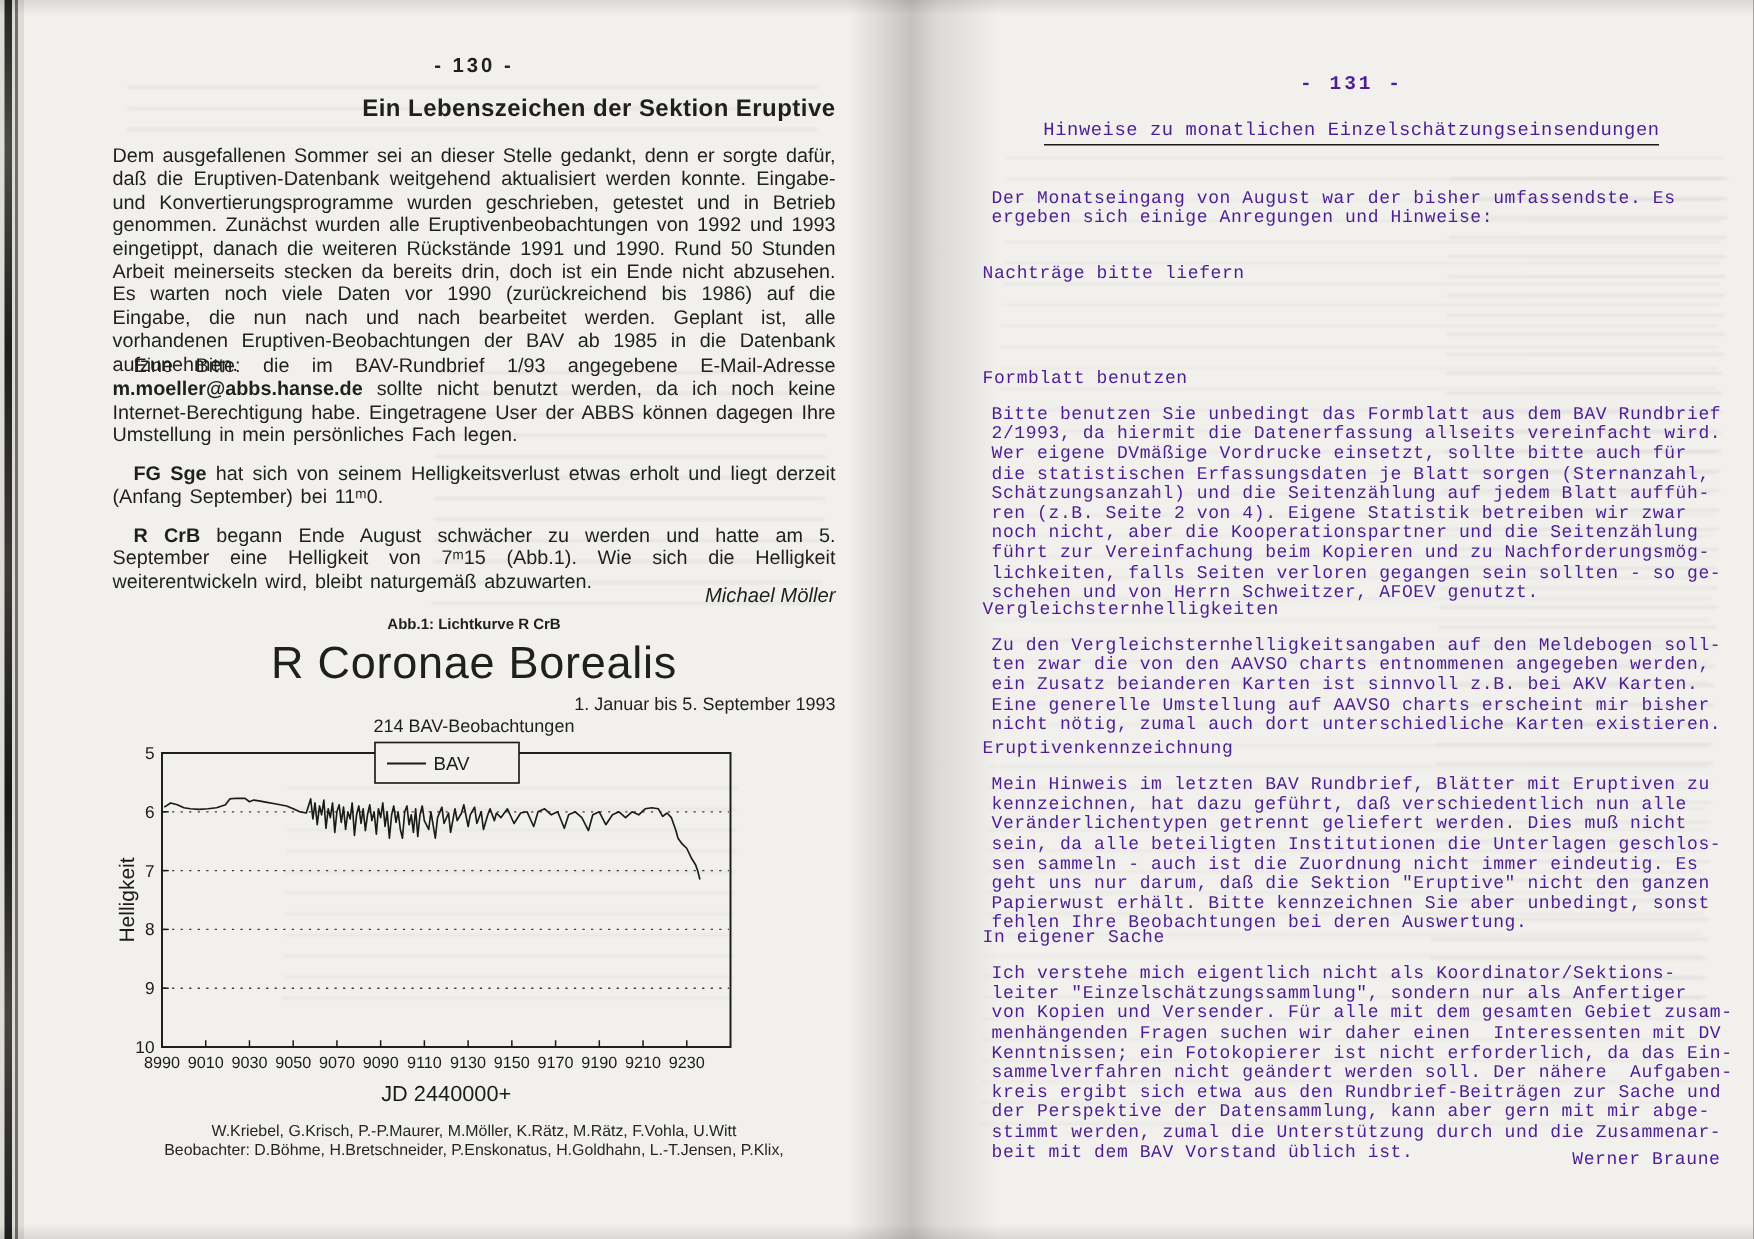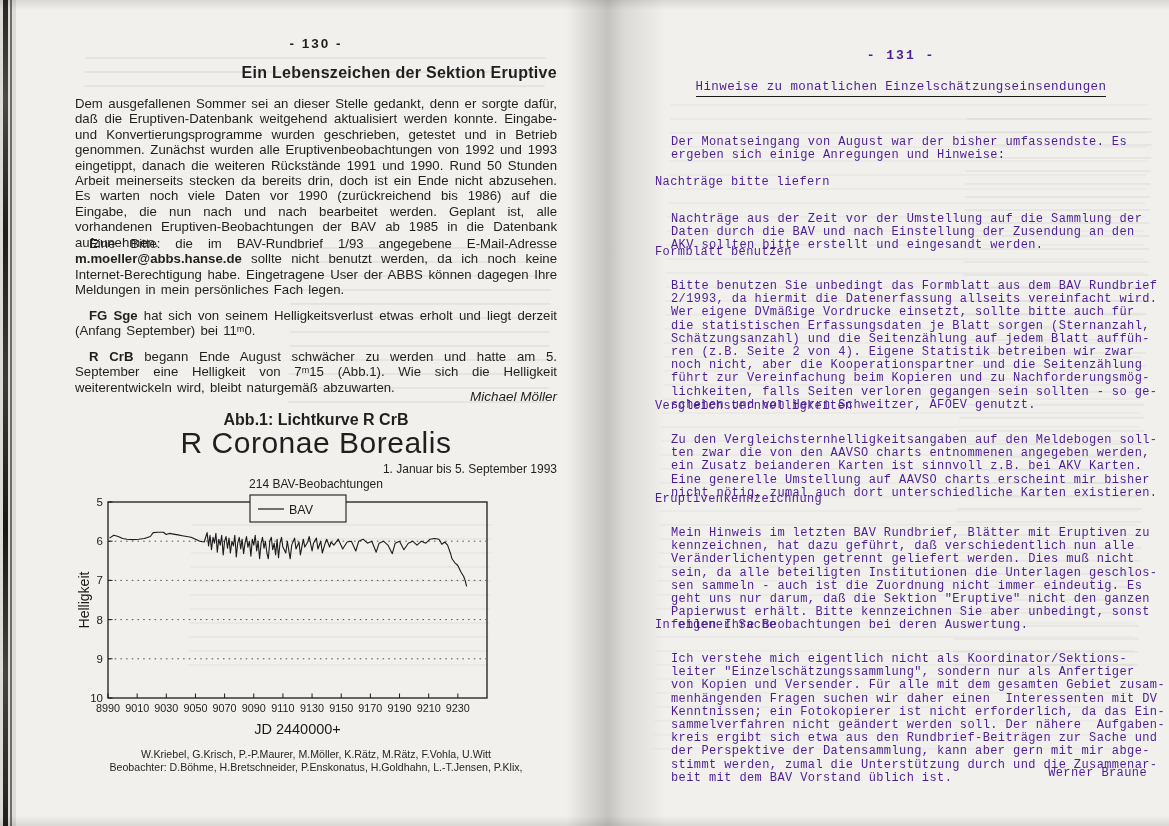--- a/index.html
+++ b/index.html
@@ -22,31 +22,31 @@
   .page{position:absolute;top:0;height:826px;}
   .page-left{left:75px;width:482px;}
   .page-right{left:655px;width:492px;}
   .abs{position:absolute;left:0;width:100%;}
   
   .pageno-l{text-align:center;font-size:13.5px;letter-spacing:2px;font-weight:600;}
   .title-l{text-align:right;font-size:16px;font-weight:bold;letter-spacing:.3px;}
   .body-p{font-size:13.2px;line-height:15.4px;text-align:justify;word-spacing:1.5px;margin:0;}
   .indent{text-indent:14px;}
   .sig-l{text-align:right;font-style:italic;font-size:13.5px;}
-  .fig-cap{text-align:center;font-size:16px;font-weight:600;}
+  .fig-cap{text-align:center;font-size:10px;font-weight:600;}
   .fig-title{text-align:center;font-size:30px;font-weight:400;letter-spacing:.5px;}
   .fig-sub{text-align:center;font-size:12px;font-weight:500;}
   .observers{text-align:center;font-size:10.6px;line-height:13px;color:#262626;}
   
   .mono{font-family:"Liberation Mono","DejaVu Sans Mono",monospace;color:#4c1d95;}
   .pageno-r{text-align:center;font-size:13px;letter-spacing:2px;font-weight:bold;}
   .title-r{text-align:center;font-size:12.5px;letter-spacing:.4px;}
   .title-r span{border-bottom:1.2px solid #1a1a1a;padding-bottom:2px;}
   .mono-h{font-size:12px;letter-spacing:.4px;white-space:pre;}
-  .mono-p{font-size:12px;line-height:13.2px;letter-spacing:.4px;white-space:pre;margin:16px;}
+  .mono-p{font-size:12px;line-height:13.2px;letter-spacing:.4px;white-space:pre;margin:6px;}
   .sig-r{text-align:right;font-size:12px;letter-spacing:.4px;padding-right:75px;}
   .chart-wrap{position:absolute;left:78px;top:494px;width:420px;height:245px;}
 </style>
 </head>
 <body>
 
 <div class="scan">
   <div class="edge-bg"></div>
   <div class="edge-strip"></div>
   <div class="edge-strip2"></div>
@@ -57,21 +57,21 @@
   <div class="bleed soft" style="left:190px;top:515px;width:300px;height:160px;opacity:.7;"></div>
   <div class="bleed soft" style="left:662px;top:95px;width:478px;height:655px;opacity:.55;"></div>
   <div class="bleed" style="left:960px;top:110px;width:185px;height:560px;opacity:.5;"></div>
 
   <div class="page page-left">
     <div class="abs pageno-l" style="top:36px;">- 130 -</div>
     <div class="abs title-l" style="top:64px;">Ein Lebenszeichen der Sektion Eruptive</div>
 
     <p class="abs body-p" style="top:96px;">Dem ausgefallenen Sommer sei an dieser Stelle gedankt, denn er sorgte dafür, daß die Eruptiven-Datenbank weitgehend aktualisiert werden konnte. Eingabe- und Konvertierungsprogramme wurden geschrieben, getestet und in Betrieb genommen. Zunächst wurden alle Eruptivenbeobachtungen von 1992 und 1993 eingetippt, danach die weiteren Rückstände 1991 und 1990. Rund 50 Stunden Arbeit meinerseits stecken da bereits drin, doch ist ein Ende nicht abzusehen. Es warten noch viele Daten vor 1990 (zurückreichend bis 1986) auf die Eingabe, die nun nach und nach bearbeitet werden. Geplant ist, alle vorhandenen Eruptiven-Beobachtungen der BAV ab 1985 in die Datenbank aufzunehmen.</p>
 
-    <p class="abs body-p indent" style="top:236px;"><span>Eine Bitte: die im BAV-Rundbrief 1/93 angegebene E-Mail-Adresse </span><b>m.moeller@abbs.hanse.de</b><span> sollte nicht benutzt werden, da ich noch keine Internet-Berechtigung habe. Eingetragene User der ABBS können dagegen Ihre Meldungen in mein persönliches Fach legen.</span></p>
+    <p class="abs body-p indent" style="top:236px;"><span>Eine Bitte: die im BAV-Rundbrief 1/93 angegebene E-Mail-Adresse </span><b>m.moeller@abbs.hanse.de</b><span> sollte nicht benutzt werden, da ich noch keine Internet-Berechtigung habe. Eingetragene User der ABBS können dagegen Ihre Umstellung in mein persönliches Fach legen.</span></p>
 
     <p class="abs body-p indent" style="top:308px;"><b>FG Sge</b><span> hat sich von seinem Helligkeitsverlust etwas erholt und liegt derzeit (Anfang September) bei 11ᵐ0.</span></p>
 
     <p class="abs body-p indent" style="top:349px;"><b>R CrB</b><span> begann Ende August schwächer zu werden und hatte am 5. September eine Helligkeit von 7ᵐ15 (Abb.1). Wie sich die Helligkeit weiterentwickeln wird, bleibt naturgemäß abzuwarten.</span></p>
 
     <div class="abs sig-l" style="top:389px;">Michael Möller</div>
 
     <div class="abs fig-cap" style="top:411px;">Abb.1: Lichtkurve R CrB</div>
     <div class="abs fig-title" style="top:426px;">R Coronae Borealis</div>
     <div class="abs fig-sub" style="top:462px;text-align:right;">1. Januar bis 5. September 1993</div>
@@ -138,23 +138,20 @@
   </div>
 
   <div class="page page-right mono">
     <div class="abs pageno-r" style="top:48px;">- 131 -</div>
     <div class="abs title-r" style="top:80px;"><span>Hinweise zu monatlichen Einzelschätzungseinsendungen</span></div>
 
     <p class="abs mono-p" style="top:120px;">Der Monatseingang von August war der bisher umfassendste. Es
 ergeben sich einige Anregungen und Hinweise:</p>
 
     <div class="abs mono-h" style="top:175px;">Nachträge bitte liefern</div>
-    <p class="abs mono-p" style="top:197px;">Nachträge aus der Zeit vor der Umstellung auf die Sammlung der
-Daten durch die BAV und nach Einstellung der Zusendung an den
-AKV sollten bitte erstellt und eingesandt werden.</p>
 
     <div class="abs mono-h" style="top:245px;">Formblatt benutzen</div>
     <p class="abs mono-p" style="top:264px;">Bitte benutzen Sie unbedingt das Formblatt aus dem BAV Rundbrief
 2/1993, da hiermit die Datenerfassung allseits vereinfacht wird.
 Wer eigene DVmäßige Vordrucke einsetzt, sollte bitte auch für
 die statistischen Erfassungsdaten je Blatt sorgen (Sternanzahl,
 Schätzungsanzahl) und die Seitenzählung auf jedem Blatt auffüh-
 ren (z.B. Seite 2 von 4). Eigene Statistik betreiben wir zwar
 noch nicht, aber die Kooperationspartner und die Seitenzählung
 führt zur Vereinfachung beim Kopieren und zu Nachforderungsmög-

